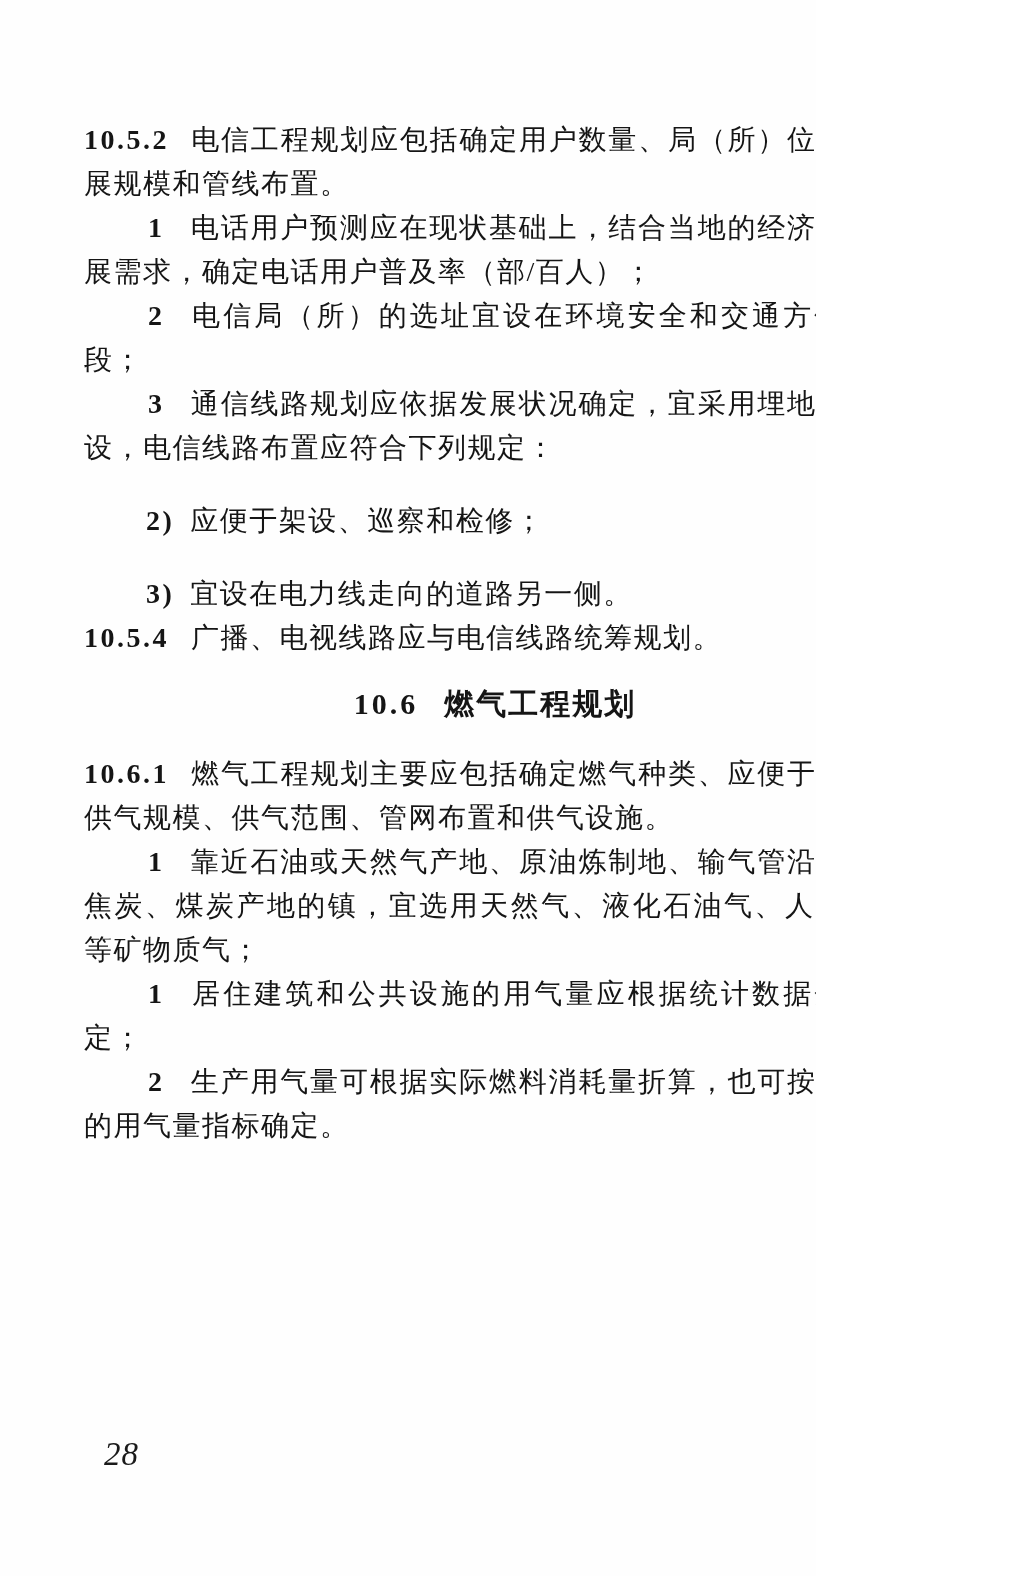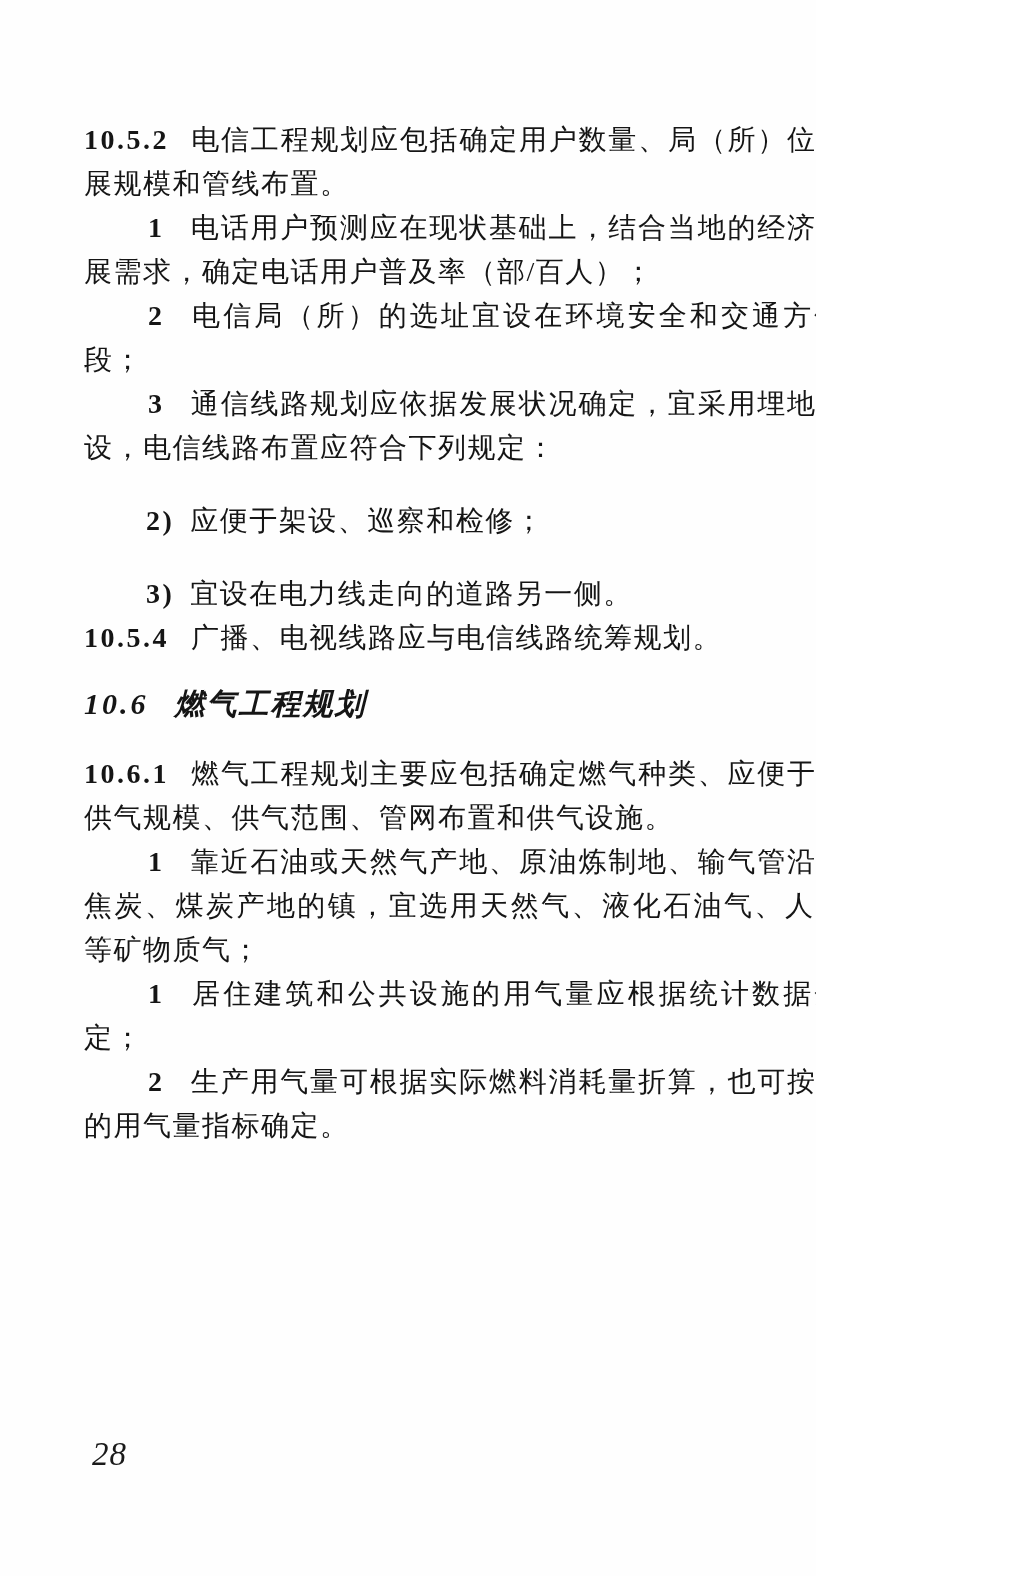--- a/index.html
+++ b/index.html
@@ -57,31 +57,30 @@
     text-indent: -48px;
     margin-top: 29px;
   }
   .sub2b .num { margin-right: 16px; }
 
   .section-heading {
     margin: 22px 0 26px 0;
     font-size: 30px;
     line-height: 44px;
     font-weight: bold;
-    text-align: left;
+    text-align: center;
     letter-spacing: 2px;
-    font-style: italic;
   }
   .section-heading .h-num {
     margin-right: 26px;
     letter-spacing: 3px;
   }
   .page-number {
     position: absolute;
-    left: 92px;
+    left: 104px;
     top: 1436px;
     font-size: 33px;
     font-style: italic;
     letter-spacing: 1px;
     color: #1a1a1a;
   }
 </style>
 </head>
 <body>
 

